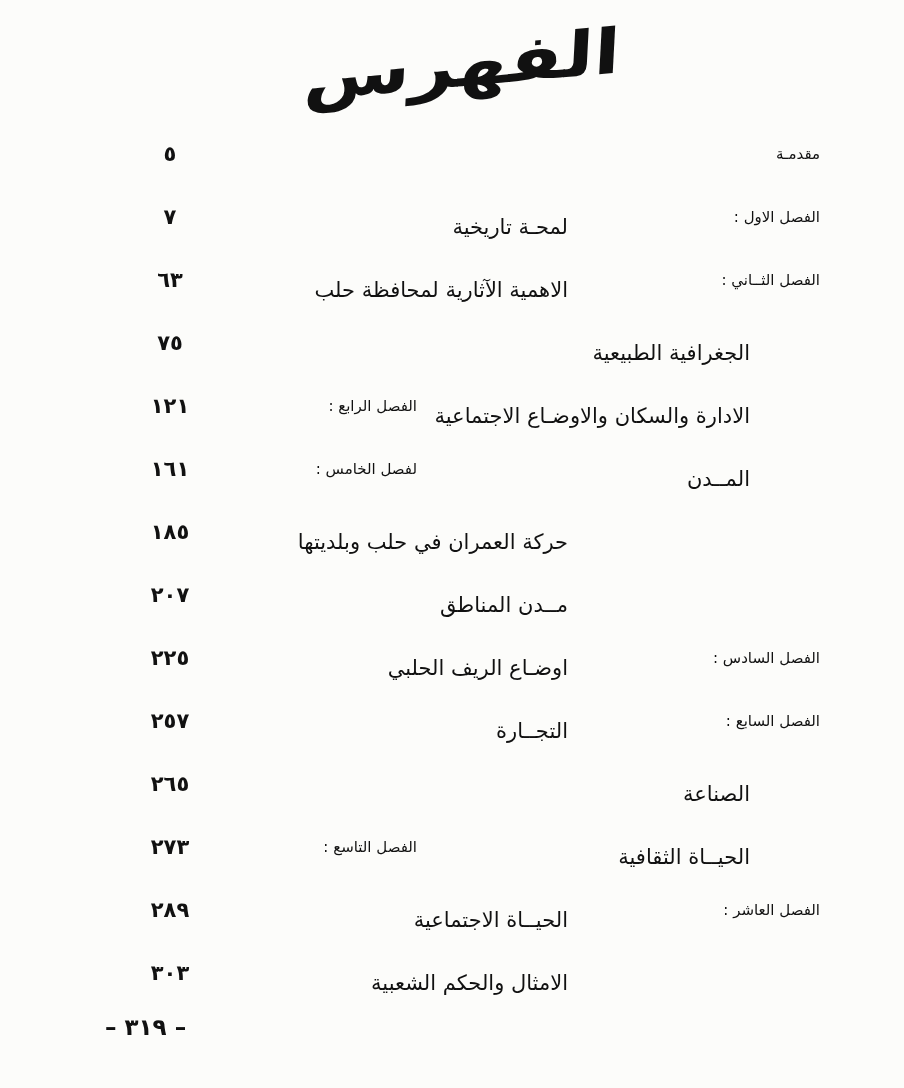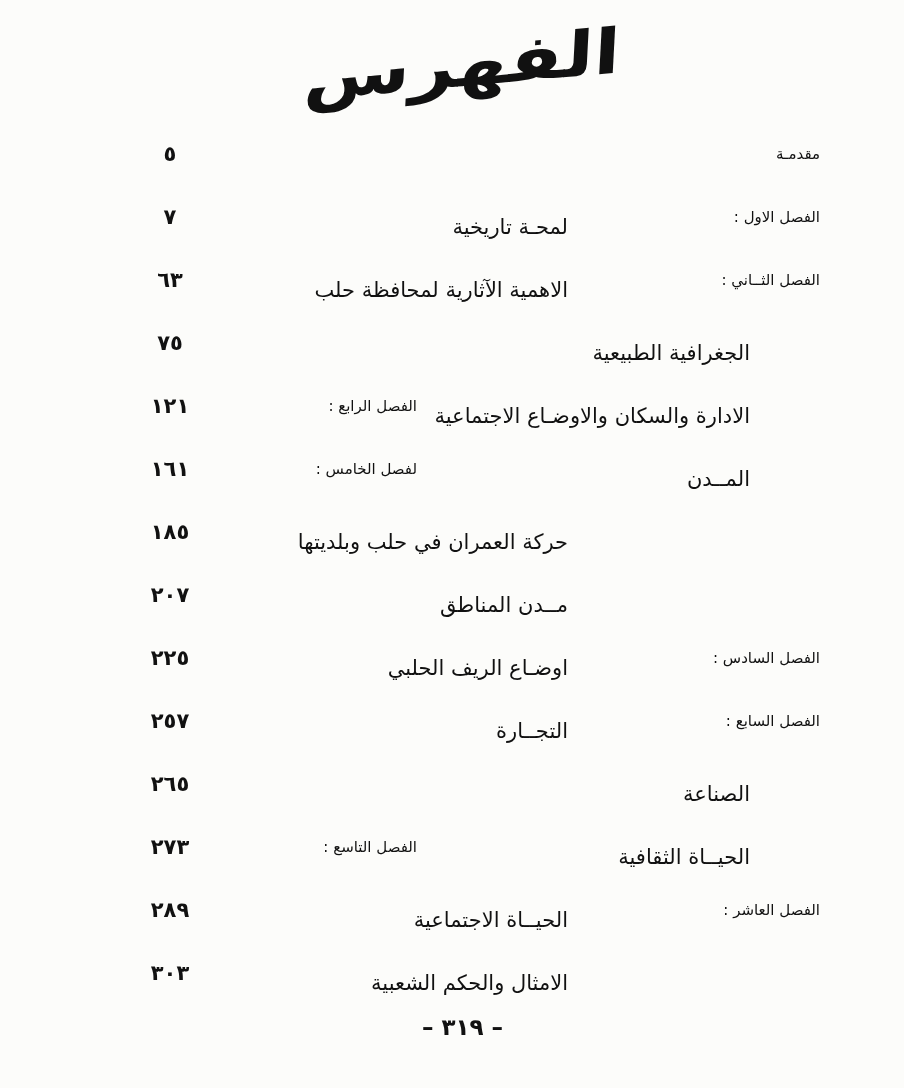--- a/index.html
+++ b/index.html
@@ -57,21 +57,21 @@
   }
   .pnum {
     flex: 0 0 130px;
     width: 130px;
     text-align: center;
     font-weight: bold;
     font-size: 21px;
   }
   .footer {
     margin-top: 10px;
-    text-align: center;
+    text-align: left;
     font-weight: bold;
     font-size: 23px;
     letter-spacing: 2px;
   }
 </style>
 </head>
 <body>
 
 <div class="page">
 

